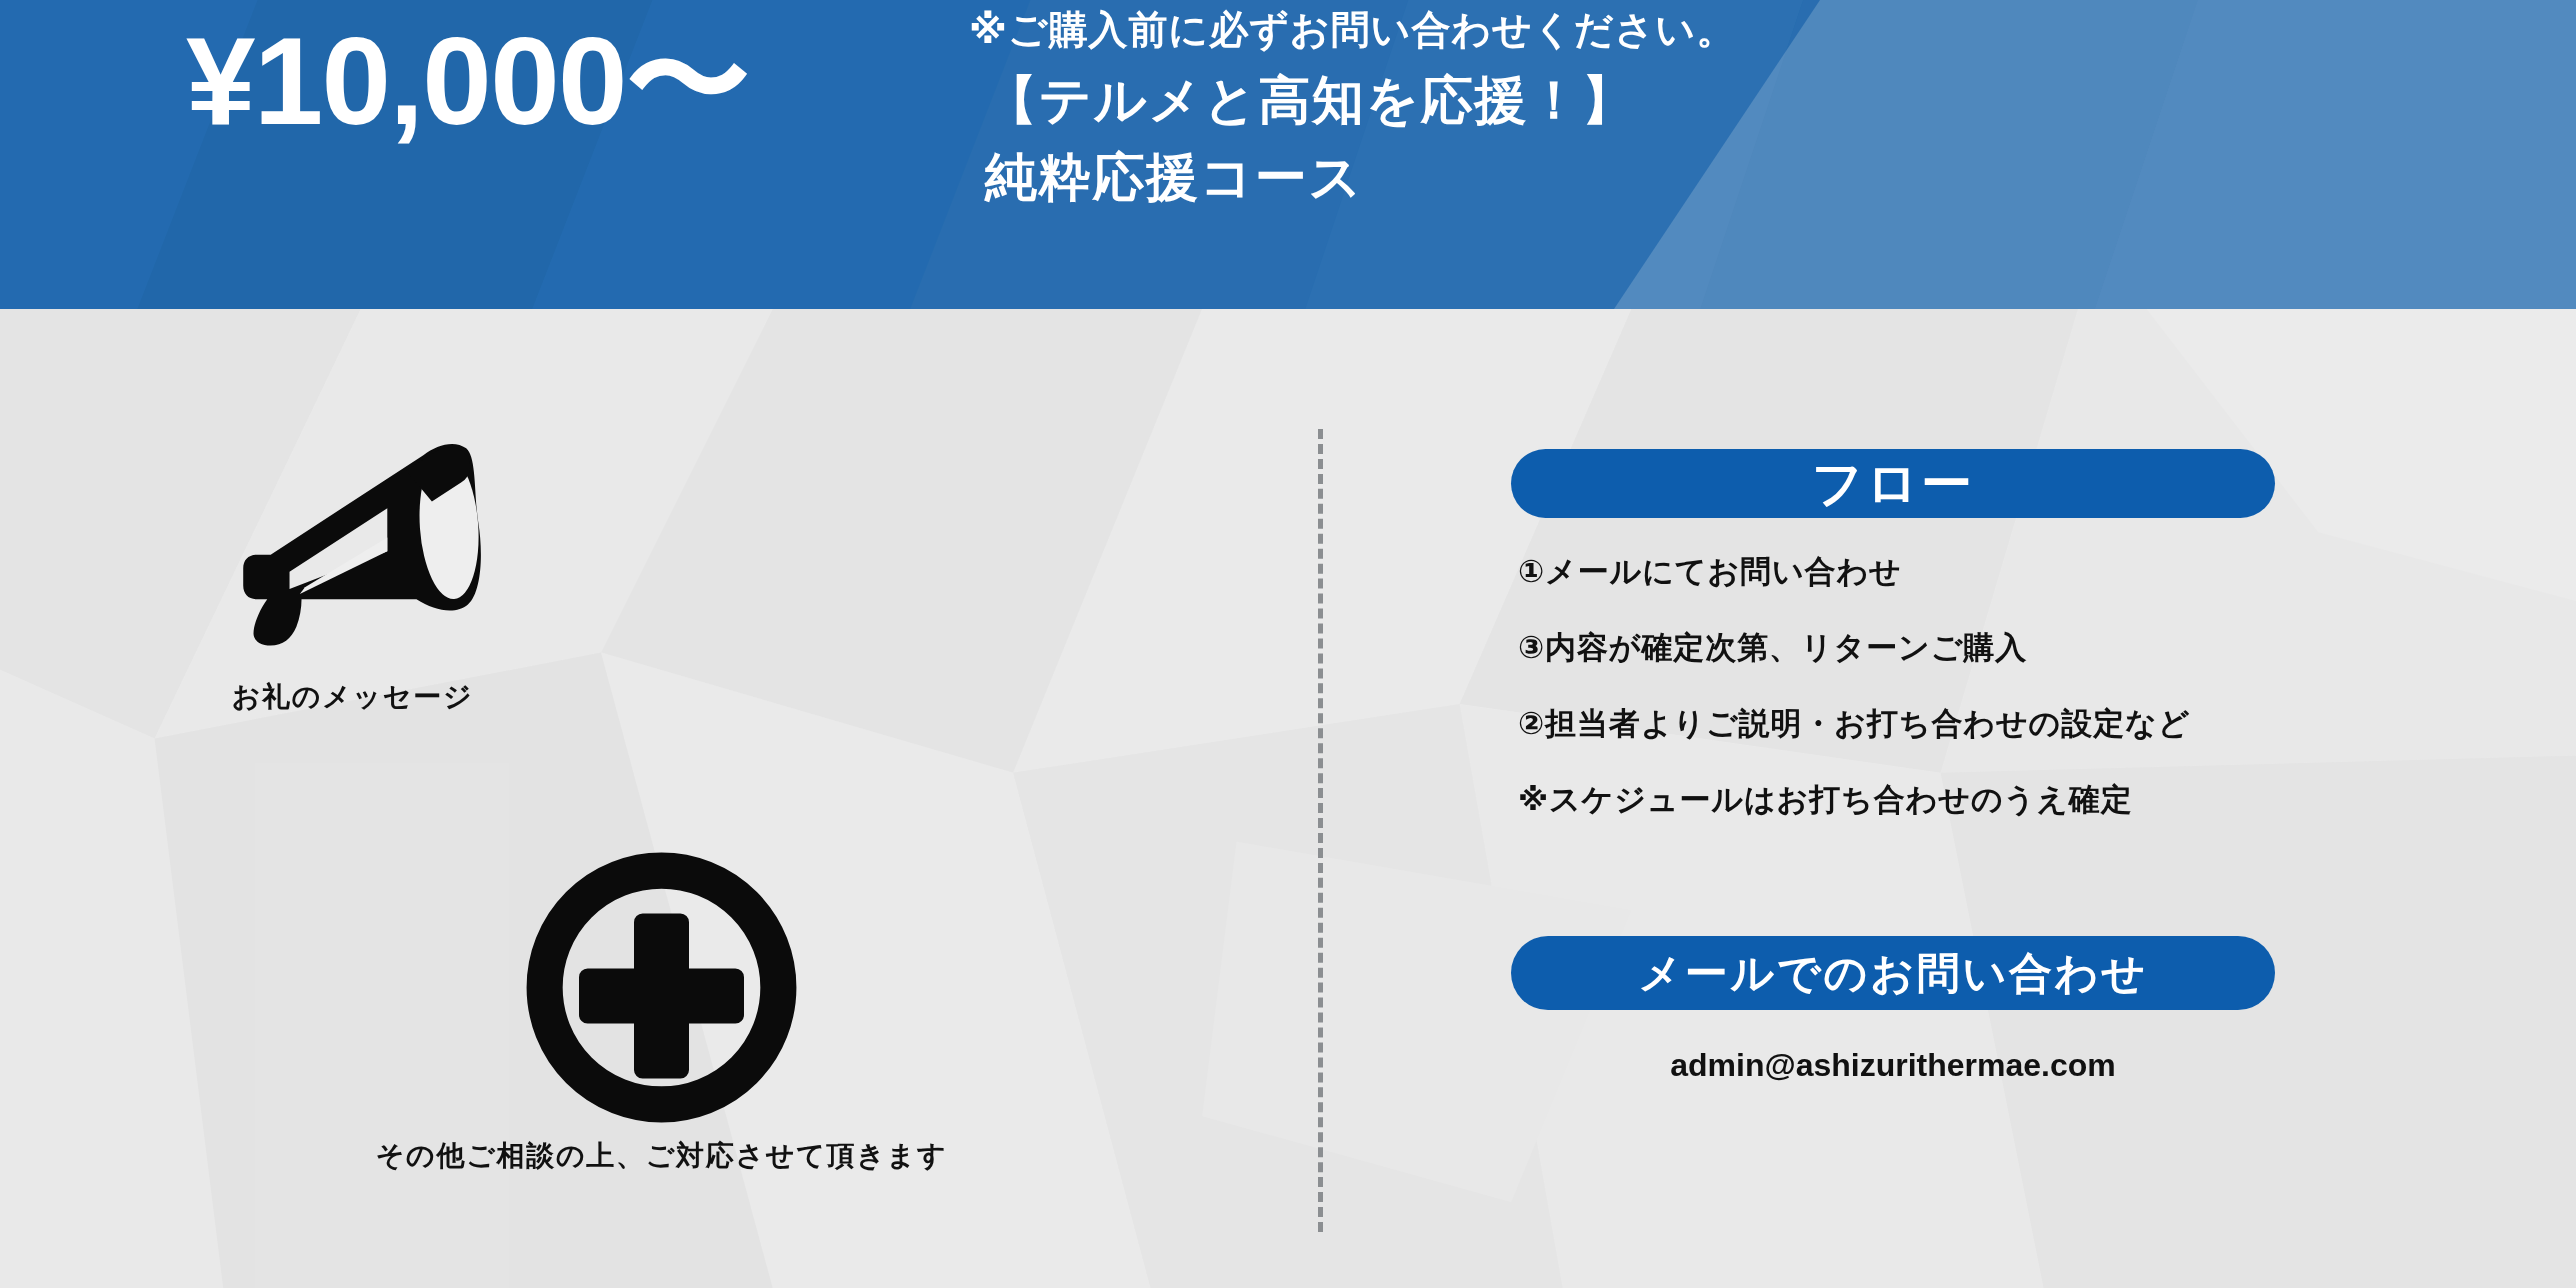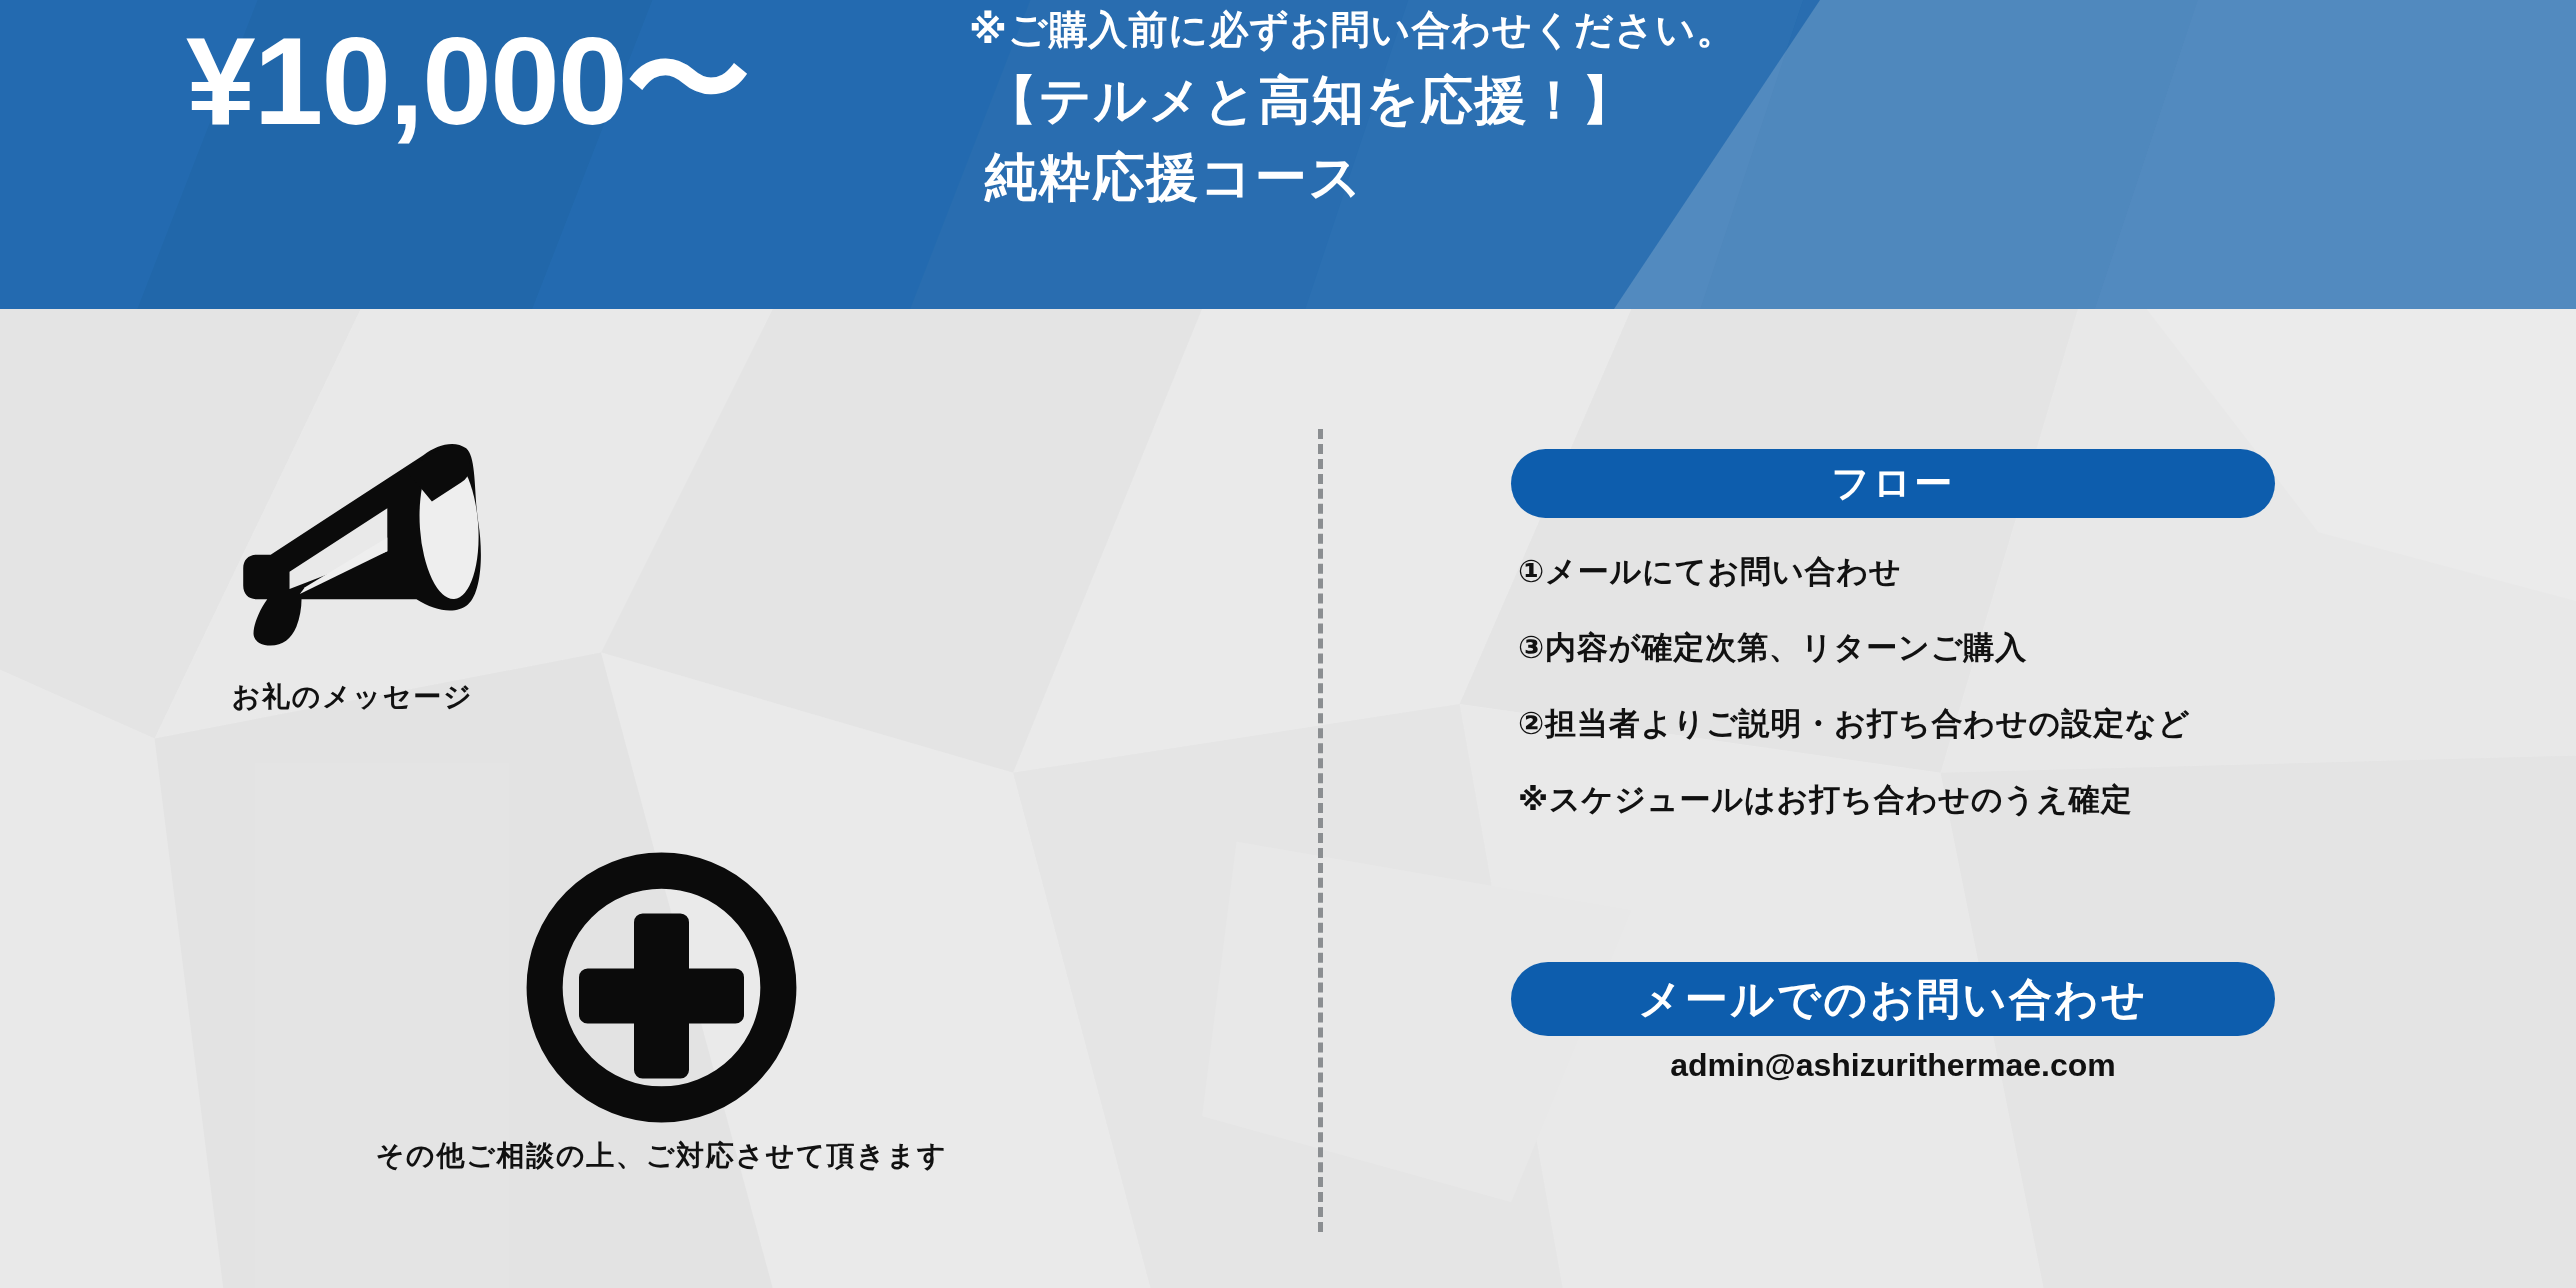--- a/index.html
+++ b/index.html
@@ -160,21 +160,21 @@
     letter-spacing: 2.6px;
     cursor: pointer;
     padding: 0;
   }
   .pill-flow {
     position: absolute;
     left: 0;
     top: 140px;
     height: 69px;
     line-height: 69px;
-    font-size: 38px;
+    font-size: 51px;
   }
   .flow-list {
     position: absolute;
     left: 6.9px;
     top: 247px;
     width: 816px;
   }
   .flow-item {
     font-size: 31px;
     font-weight: 700;
@@ -184,21 +184,20 @@
     margin-bottom: 45px;
     white-space: nowrap;
   }
   .pill-mail {
     position: absolute;
     left: 0;
     top: 627px;
     height: 74px;
     line-height: 74px;
     font-size: 43px;
-    margin-top: 26px;
   }
   .mail-address {
     position: absolute;
     left: 0;
     top: 738px;
     width: 764px;
     text-align: center;
     font-size: 32px;
     font-weight: 700;
     color: #111111;

